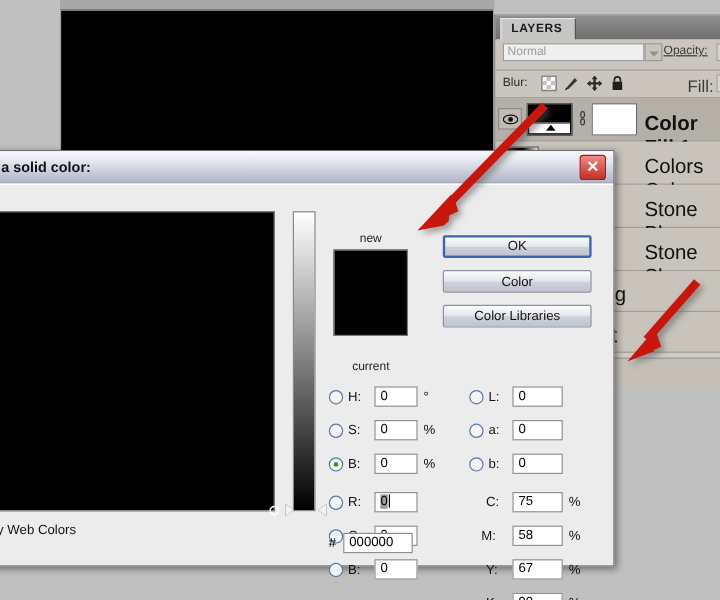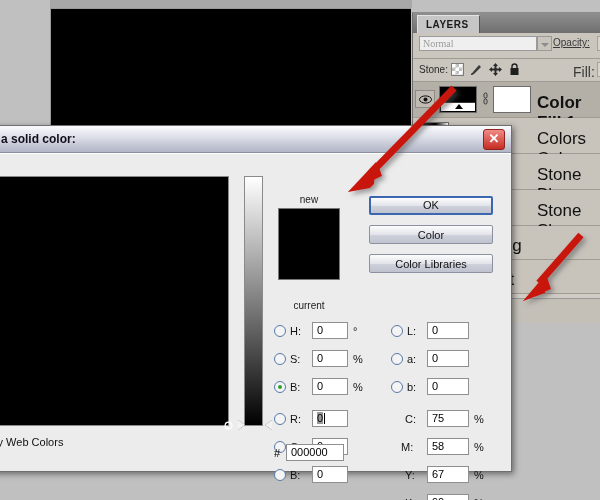--- a/index.html
+++ b/index.html
@@ -22,21 +22,21 @@
   #panel-tabstrip{position:absolute;left:0;top:0;width:188px;height:20px;
       background:linear-gradient(#8f8f8f,#6f6f6f);}
   #panel-tab{position:absolute;left:4px;top:2px;height:18px;padding:3px 10px 0 8px;
       background:#c6c6c6;font-weight:bold;font-size:10px;letter-spacing:.5px;color:#1a1a1a;
       border-top:1px solid #e4e4e4;border-left:1px solid #e4e4e4;border-right:1px solid #555;}
   #panel-body{position:absolute;left:0;top:20px;width:188px;height:290px;background:#d0ccc4;}
 
   .panel-row{position:relative;height:22px;background:#cac6be;border-bottom:1px solid #9e9a94;}
   #blend-row{padding-top:3px;}
   #blend-select{position:absolute;left:6px;top:3px;width:118px;height:15px;background:#efefef;
-      border:1px solid #9a9a9a;color:#9b9b9b;font-size:10px;padding:1px 0 0 3px;box-sizing:border-box;font-family:Liberation Serif, serif;}
+      border:1px solid #9a9a9a;color:#9b9b9b;font-size:10px;padding:1px 0 0 3px;box-sizing:border-box;}
   #blend-arrow{position:absolute;left:124px;top:3px;width:15px;height:15px;background:#c9c5bd;
       border:1px solid #9a9a9a;box-sizing:border-box;}
   #blend-arrow:after{content:"";position:absolute;left:3px;top:6px;border-left:4px solid transparent;
       border-right:4px solid transparent;border-top:4px solid #8d8d8d;}
   #opacity-label{position:absolute;left:140px;top:4px;font-size:10px;color:#3a3a3a;text-decoration:underline;}
   #opacity-value{position:absolute;left:184px;top:3px;width:26px;height:15px;background:#d8d4cc;
       border:1px solid #a6a29a;font-size:10px;color:#a09c96;padding:1px 0 0 3px;box-sizing:border-box;}
 
   #lock-row{height:22px;}
   #lock-label{position:absolute;left:6px;top:5px;font-size:10px;color:#2a2a2a;}
@@ -155,21 +155,21 @@
     <div id="panel-body">
 
       <div class="panel-row" id="blend-row">
         <div id="blend-select">Normal</div>
         <div id="blend-arrow"></div>
         <div id="opacity-label">Opacity:</div>
         <div id="opacity-value">100</div>
       </div>
 
       <div class="panel-row" id="lock-row">
-        <div id="lock-label">Stone:</div>
+        <div id="lock-label">Blur:</div>
         <div class="lock-ico" id="lock-trans"></div>
         <div class="lock-ico" id="lock-pixels">
           <svg width="13" height="13" viewBox="0 0 13 13">
               <path d="M1 12 L3 9 L9 2 L11 4 L4 11 Z" fill="#3a3a3a"></path>
               <path d="M1 12 L3 11.2 L1.8 10 Z" fill="#111"></path>
             </svg>
         </div>
         <div class="lock-ico" id="lock-position">
           <svg width="13" height="13" viewBox="0 0 13 13">
               <path d="M6.5 0 L9 3 H7.5 V5.5 H10 V4 L13 6.5 L10 9 V7.5 H7.5 V10 H9 L6.5 13 L4 10 H5.5 V7.5 H3 V9 L0 6.5 L3 4 V5.5 H5.5 V3 H4 Z" fill="#2a2a2a"></path>

